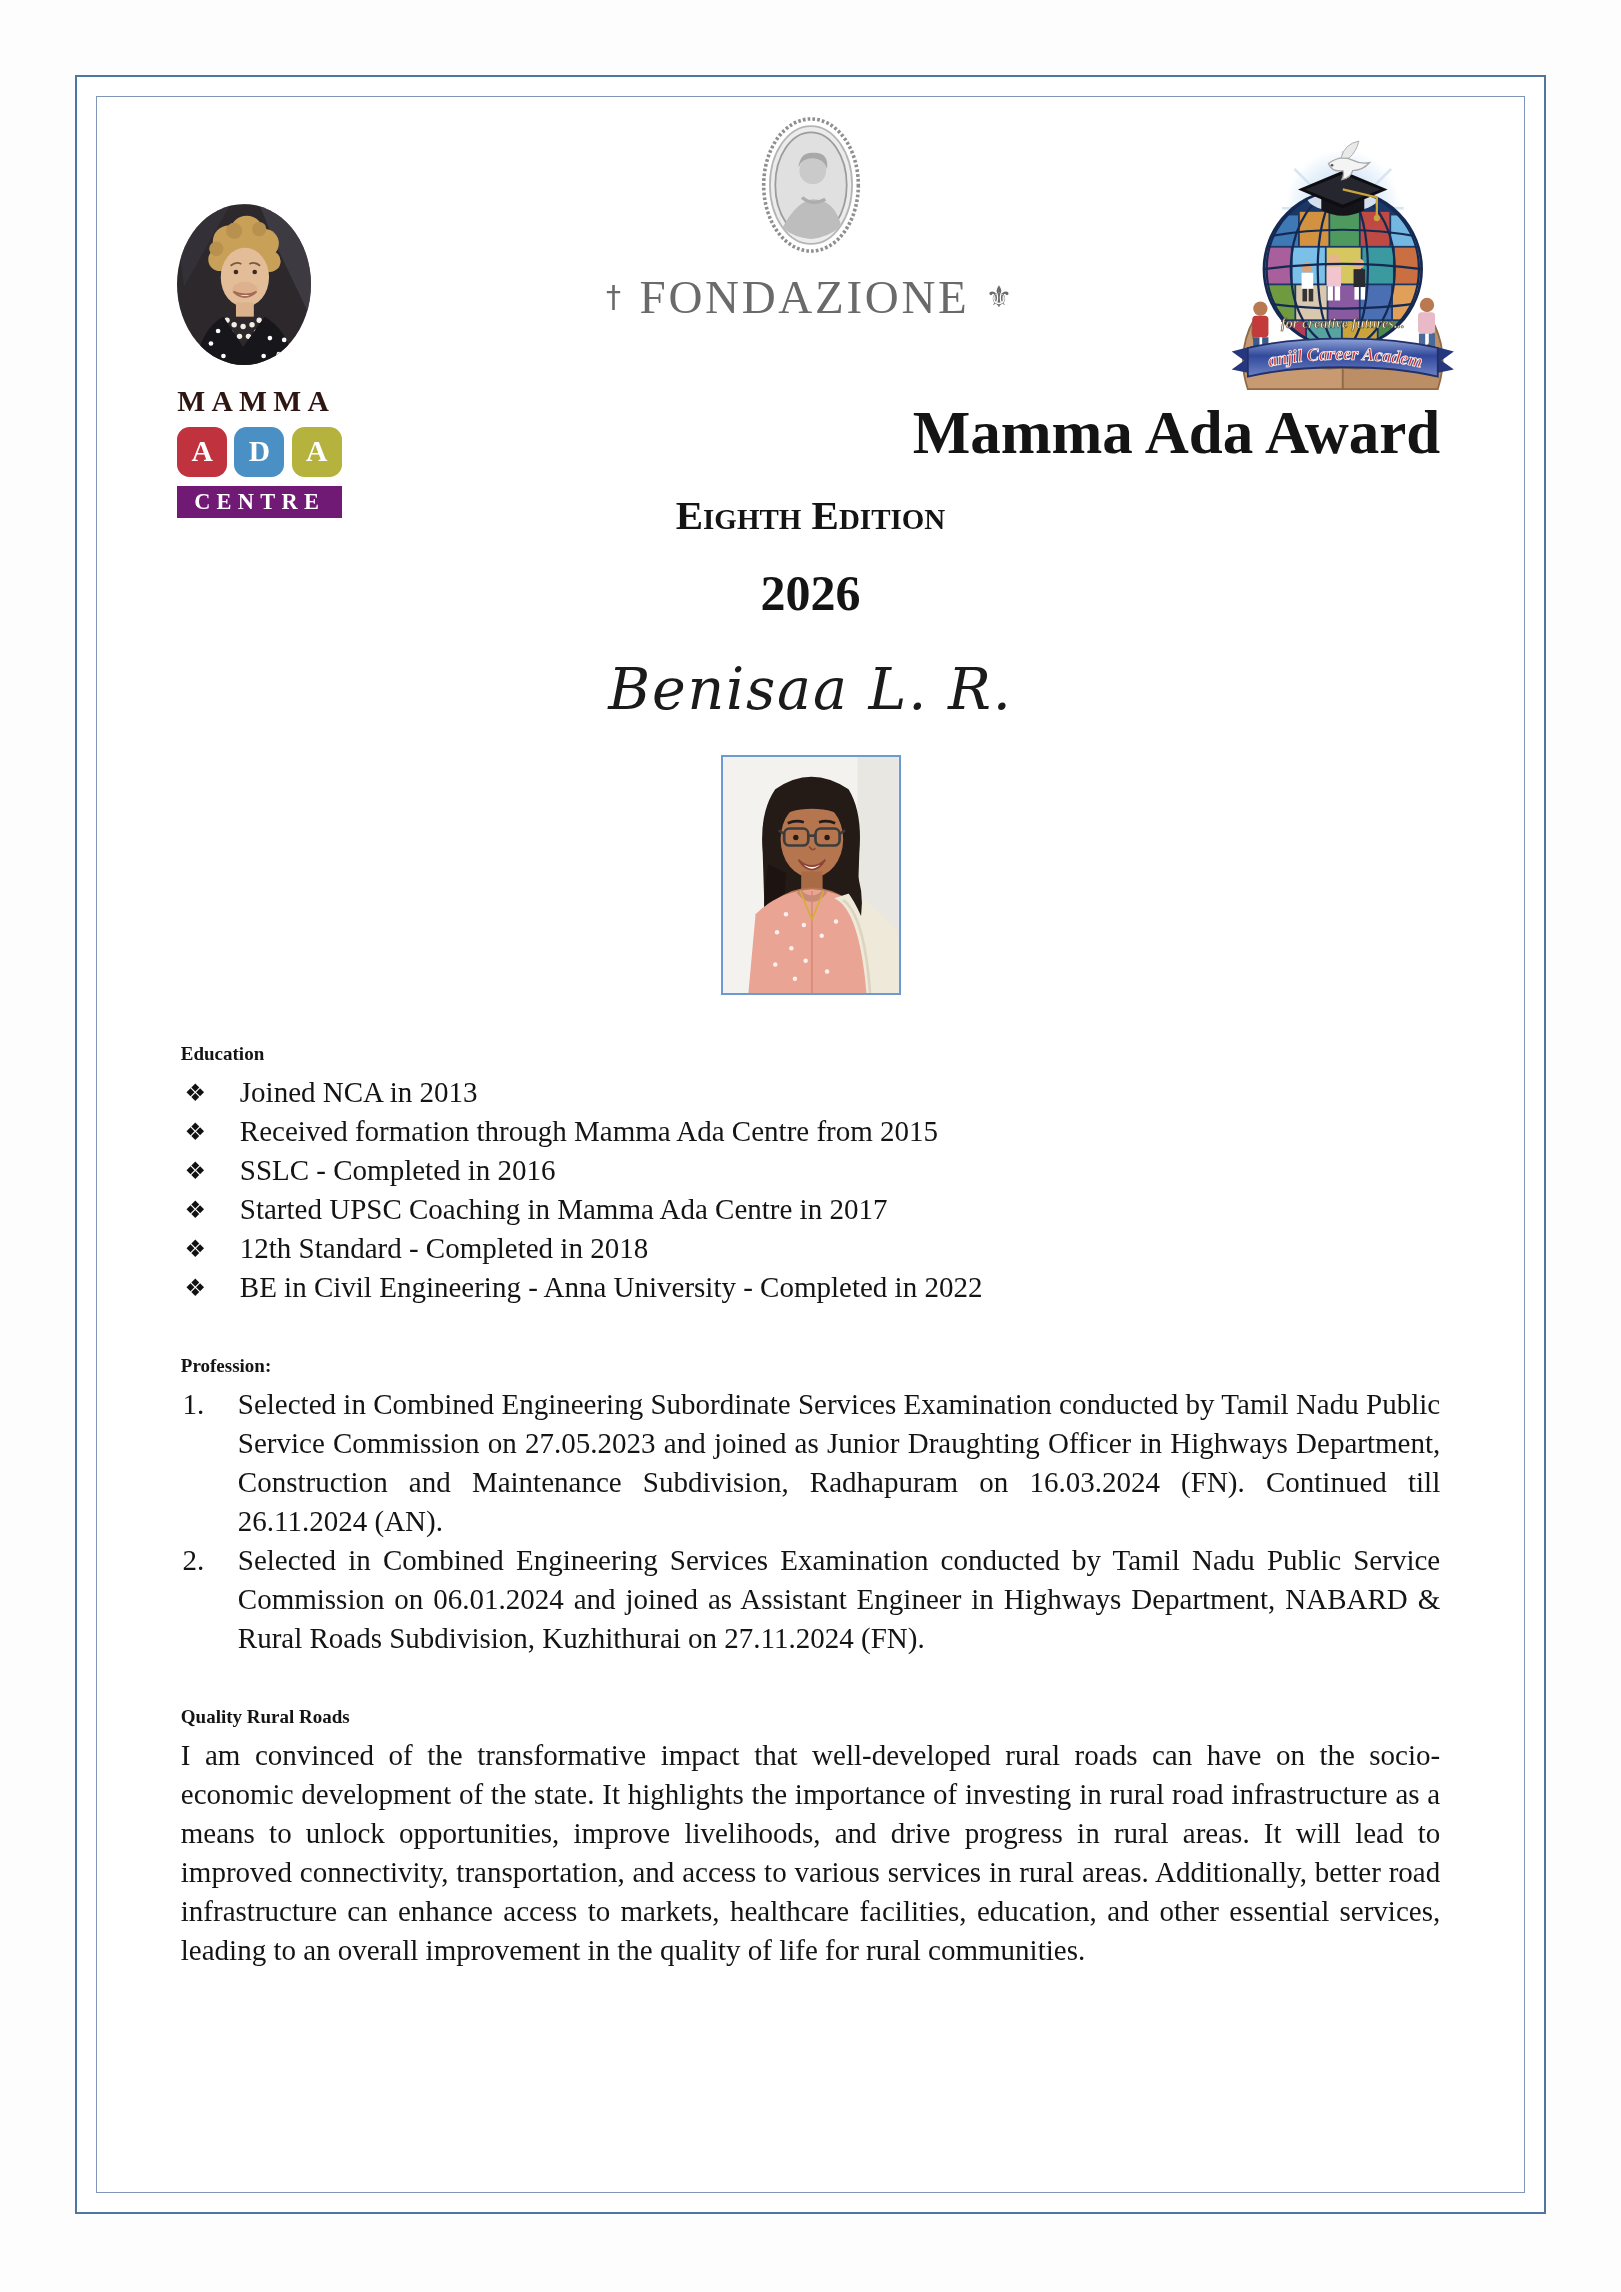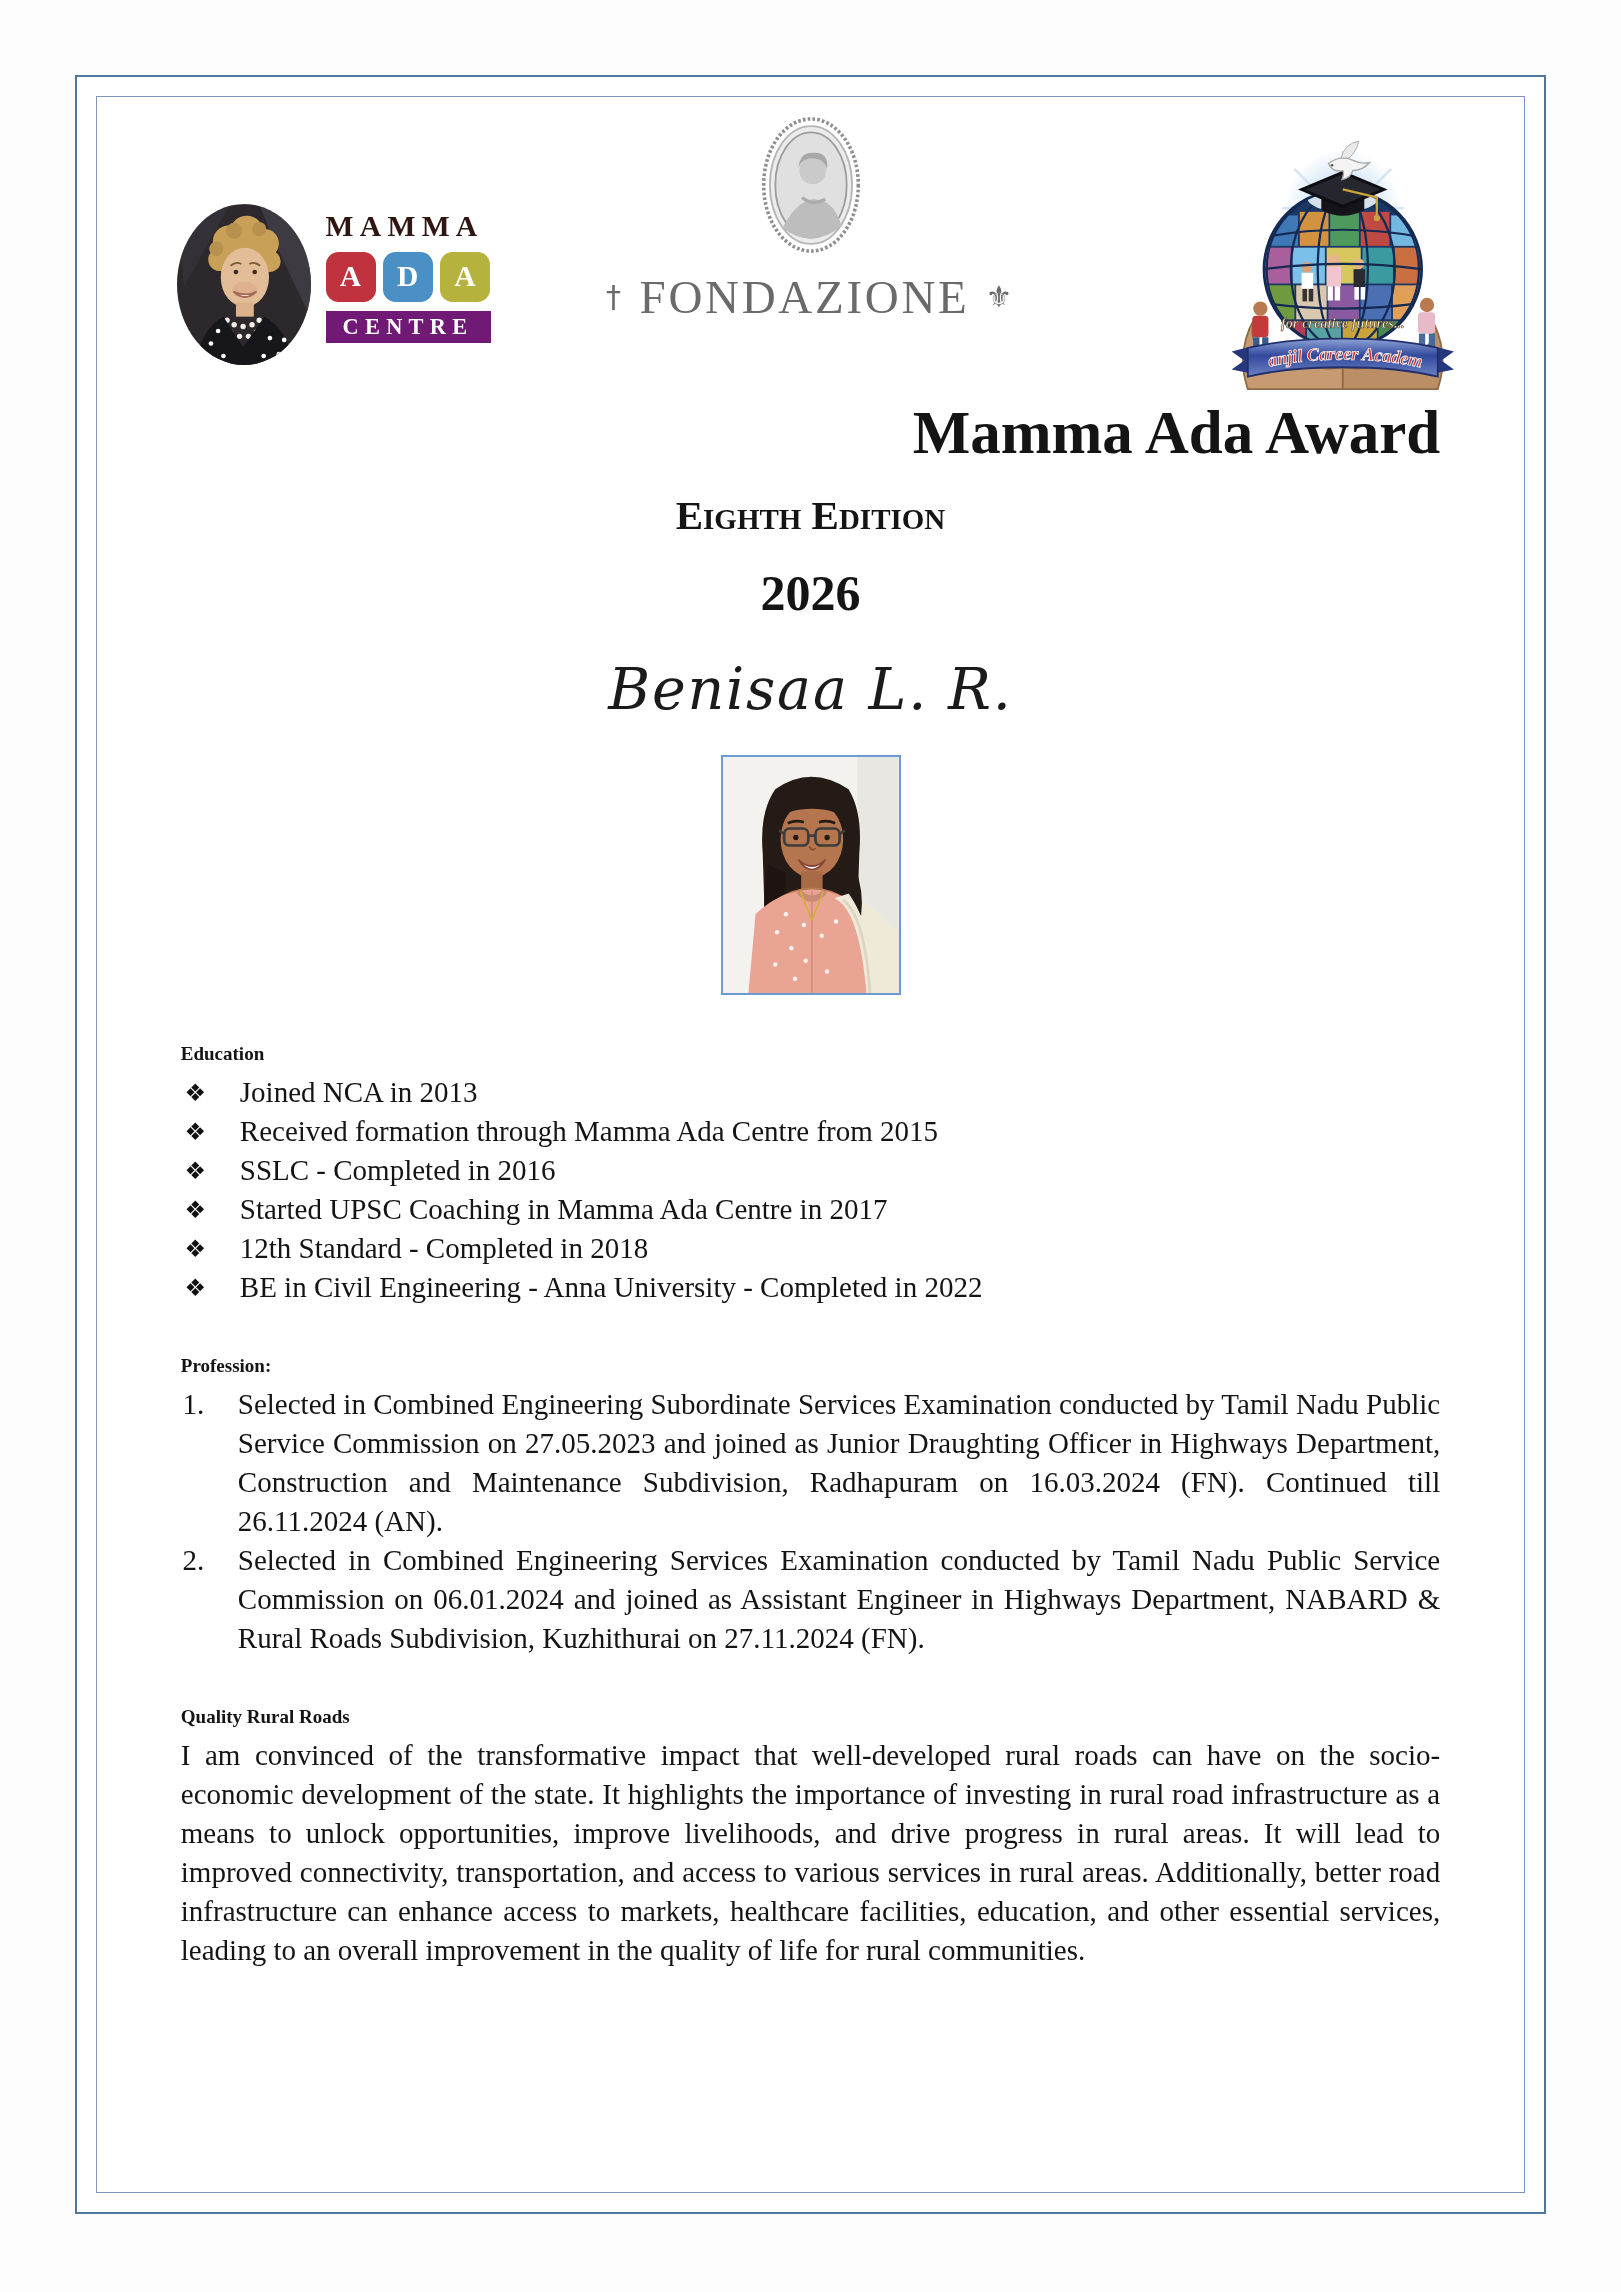--- a/index.html
+++ b/index.html
@@ -14,21 +14,21 @@
     border:2.7px solid #4f76a0;box-sizing:border-box;background:#ffffff;
   }
   .inner-frame{
     position:absolute;left:19px;top:19px;right:19px;bottom:19px;
     border:1.8px solid #7e97b8;
   }
   .content{position:absolute;inset:1.8px;padding:0 82px;box-sizing:border-box;}
 
   
   .logo-row{position:relative;height:283px;margin-top:12.5px;}
-  .logo-left{position:absolute;left:-3.6px;top:93px;display:flex;gap:14.3px;align-items:flex-start;}
+  .logo-left{position:absolute;left:-3.6px;top:93px;display:flex;gap:14.3px;align-items:flex-start;flex-direction:column;}
   .ada-oval{width:134px;height:161px;border-radius:50%;overflow:hidden;flex:0 0 auto;}
   .ada-col{padding-top:5.4px;}
   .mamma-word{font-weight:bold;font-size:29.6px;letter-spacing:6.3px;color:#2f1612;}
   .ada-blocks{display:flex;gap:7.2px;margin-top:9px;}
   .blk{width:50px;height:50px;border-radius:12.5px;display:flex;align-items:center;justify-content:center;
        color:#ffffff;font-weight:bold;font-size:29.6px;}
   .blk.red{background:#c0333e;} .blk.blue{background:#4b90c5;} .blk.olive{background:#b6b23e;}
   .centre-banner{margin-top:9px;width:165px;height:32px;background:#701a75;color:#ffffff;
        font-weight:bold;font-size:22.4px;letter-spacing:6.3px;display:flex;align-items:center;justify-content:center;}
 

